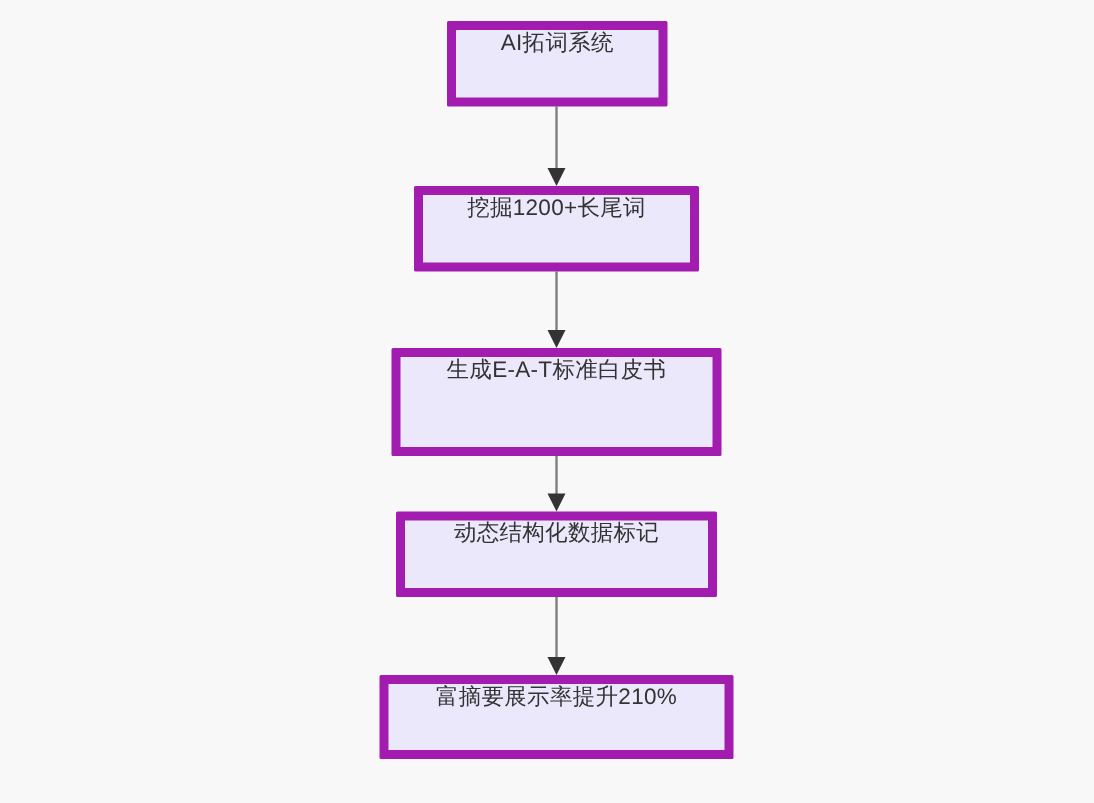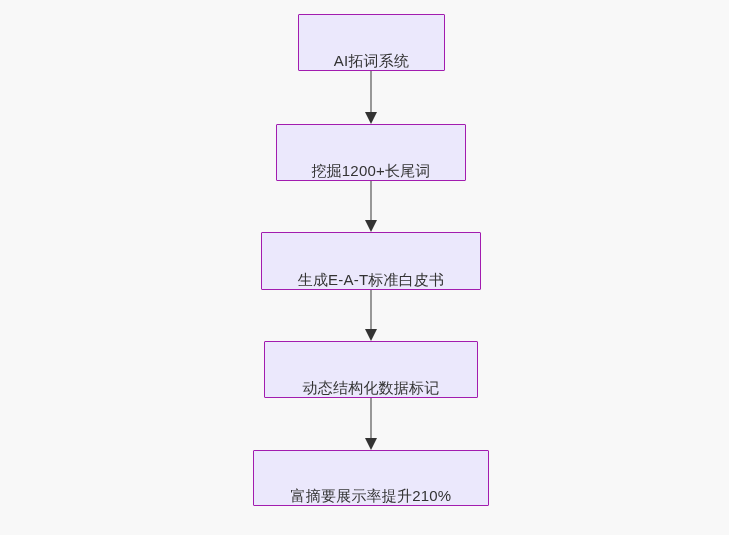--- a/index.html
+++ b/index.html
@@ -16,24 +16,24 @@
   }
   #flowchart {
     position: relative;
     width: 729px;
     height: 535px;
   }
   .node {
     position: absolute;
     box-sizing: border-box;
     background: #ebe8fc;
-    border: 1px solid #a21caf;
+    border: 6px solid #a21caf;
     border-radius: 1px;
     display: flex;
-    align-items: flex-end;
+    align-items: flex-start;
     justify-content: center;
     color: #333333;
     font-size: 15px;
     line-height: 1.2;
     letter-spacing: 0.2px;
     white-space: nowrap;
   }
   .node-label {
     display: block;
   }
@@ -80,21 +80,21 @@
   </svg>
 
   <div class="node" id="node-n1" style="left: 298px; top: 14px; width: 147px; height: 57px;">
     <span class="node-label">AI拓词系统</span>
   </div>
 
   <div class="node" id="node-n2" style="left: 276px; top: 124px; width: 190px; height: 57px;">
     <span class="node-label">挖掘1200+长尾词</span>
   </div>
 
-  <div class="node" id="node-n3" style="left: 261px; top: 232px; width: 220px; height: 58px;">
+  <div class="node" id="node-n3" style="left: 261px; top: 232px; width: 220px; height: 72px;">
     <span class="node-label">生成E-A-T标准白皮书</span>
   </div>
 
   <div class="node" id="node-n4" style="left: 264px; top: 341px; width: 214px; height: 57px;">
     <span class="node-label">动态结构化数据标记</span>
   </div>
 
   <div class="node" id="node-n5" style="left: 253px; top: 450px; width: 236px; height: 56px;">
     <span class="node-label">富摘要展示率提升210%</span>
   </div>

